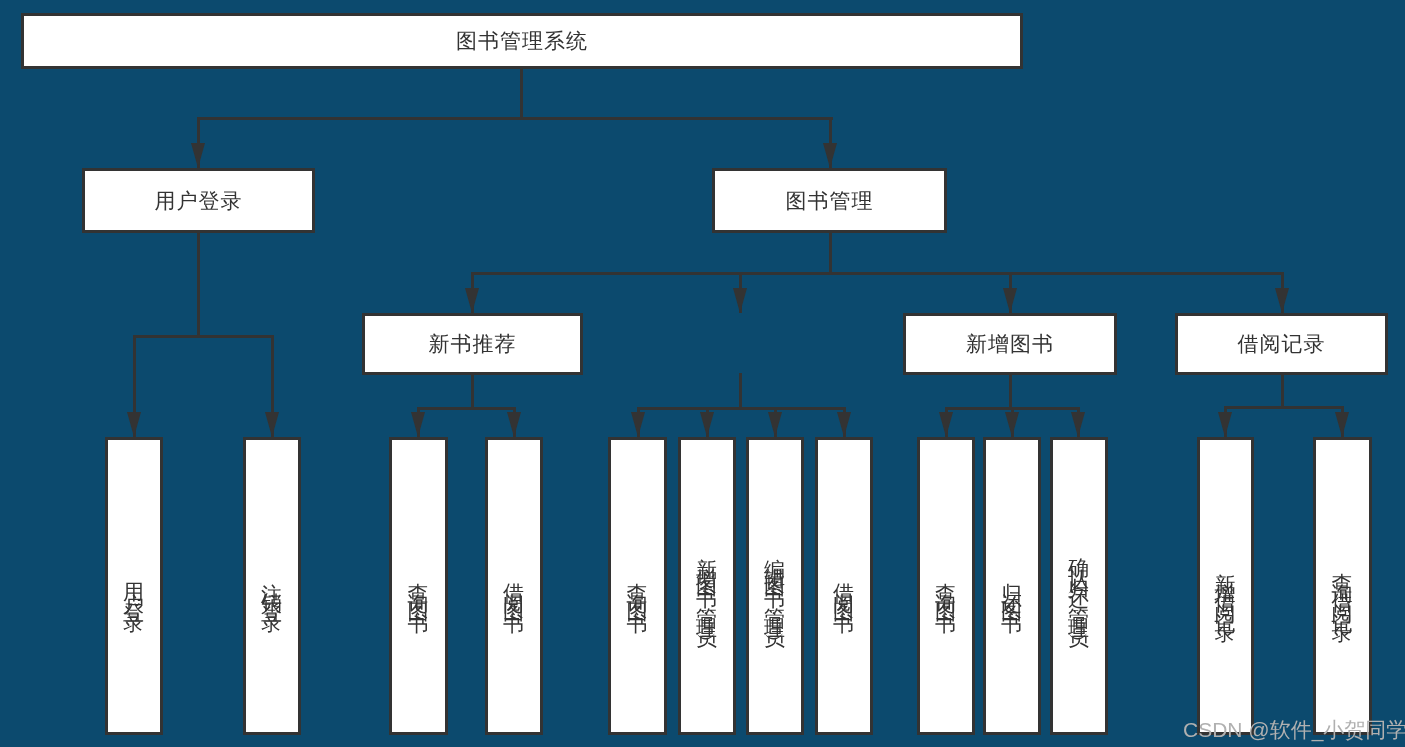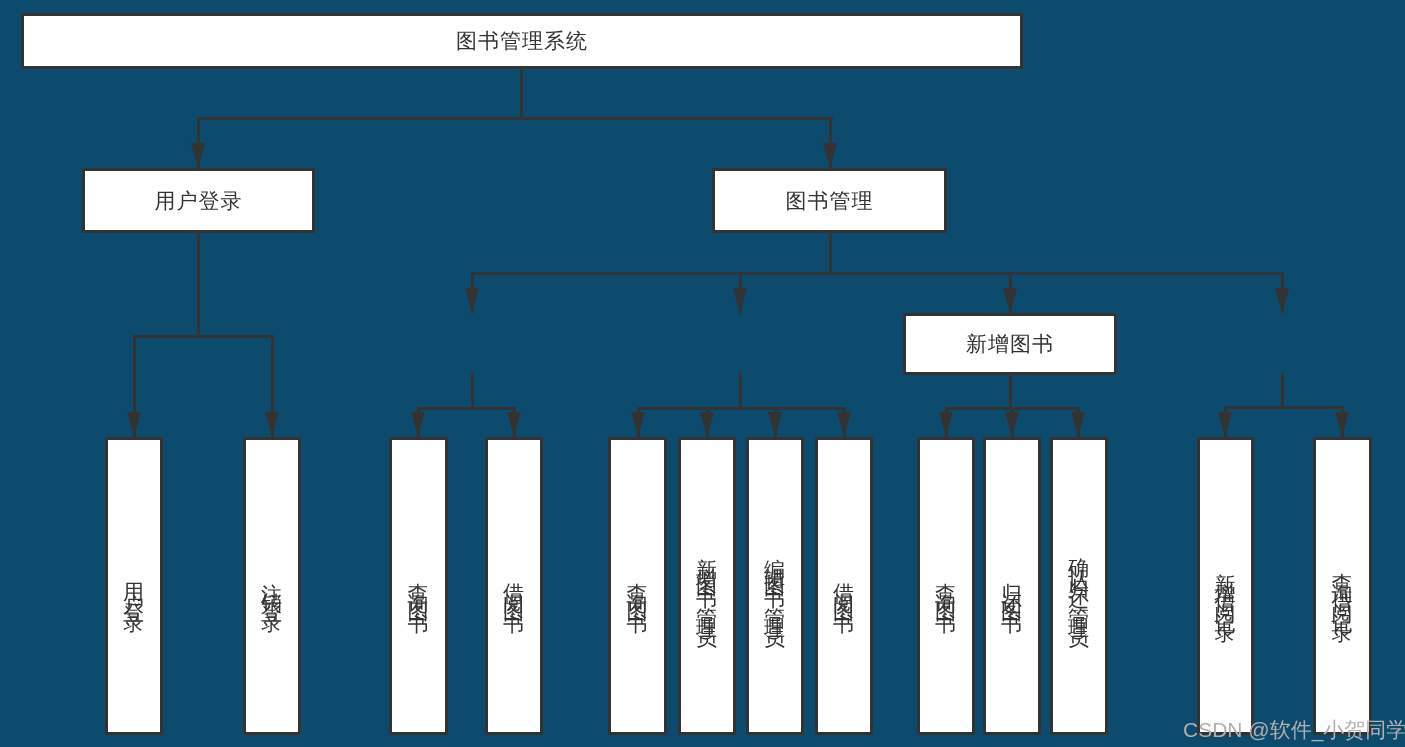--- a/index.html
+++ b/index.html
@@ -78,22 +78,28 @@
   <div class="hline" style="left:471px;top:272px;width:813px;height:3px;"></div>
   <div class="vline" style="left:471px;top:272px;width:3px;height:41px;"></div>
   <div class="vline" style="left:739px;top:272px;width:3px;height:41px;"></div>
   <div class="vline" style="left:1009px;top:272px;width:3px;height:41px;"></div>
   <div class="vline" style="left:1281px;top:272px;width:3px;height:41px;"></div>
   <div class="arrow" style="left:465px;top:288px;"></div>
   <div class="arrow" style="left:733px;top:288px;"></div>
   <div class="arrow" style="left:1003px;top:288px;"></div>
   <div class="arrow" style="left:1275px;top:288px;"></div>
 
+  <div class="box" style="left:362px;top:313px;width:221px;height:62px;">
+    <span>新书推荐</span>
+  </div>
   <div class="box" style="left:903px;top:313px;width:214px;height:62px;">
     <span>新增图书</span>
+  </div>
+  <div class="box" style="left:1175px;top:313px;width:213px;height:62px;">
+    <span>借阅记录</span>
   </div>
 
   <div class="vline" style="left:471px;top:373px;width:3px;height:36px;"></div>
   <div class="hline" style="left:417px;top:407px;width:99px;height:3px;"></div>
   <div class="vline" style="left:417px;top:407px;width:3px;height:30px;"></div>
   <div class="vline" style="left:513px;top:407px;width:3px;height:30px;"></div>
   <div class="arrow" style="left:411px;top:412px;"></div>
   <div class="arrow" style="left:507px;top:412px;"></div>
 
   <div class="vline" style="left:739px;top:373px;width:3px;height:36px;"></div>

